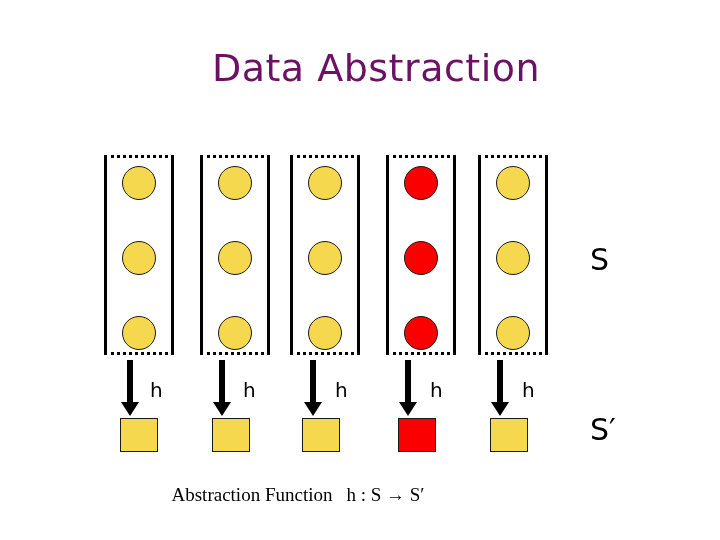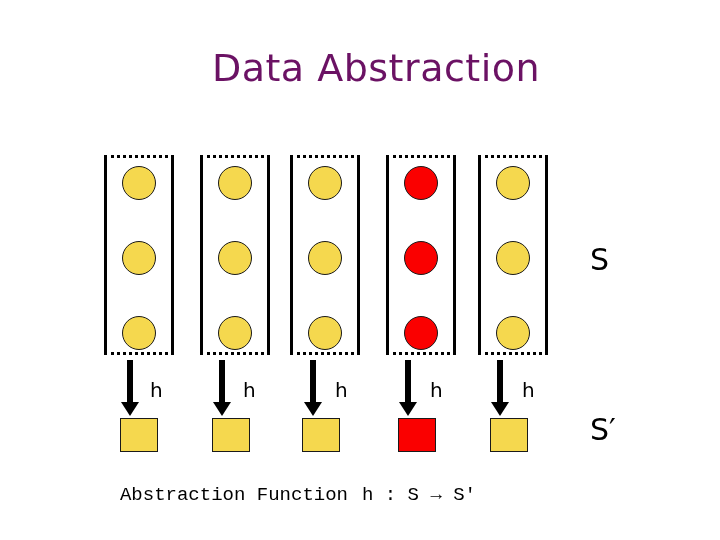--- a/index.html
+++ b/index.html
@@ -124,21 +124,21 @@
 
   
   .caption {
     position: absolute;
     left: 0;
     top: 484px;
     width: 596px;
     text-align: center;
     font-size: 19px;
     color: #000000;
-    font-family: Liberation Mono, monospace;
+    font-family: Liberation Serif, serif;
     white-space: nowrap;
   }
   .caption .gap { display: inline-block; width: 14px; }
 </style>
 </head>
 <body style="background: rgb(255, 255, 255);">
 
 <div class="slide">
 
   <div class="title" style="color: rgb(107, 18, 100);">Data Abstraction</div>

